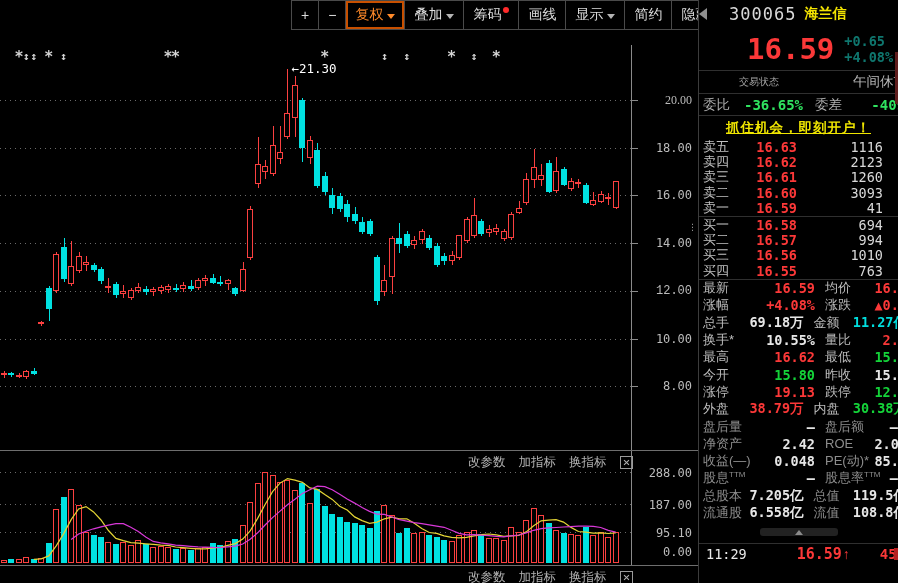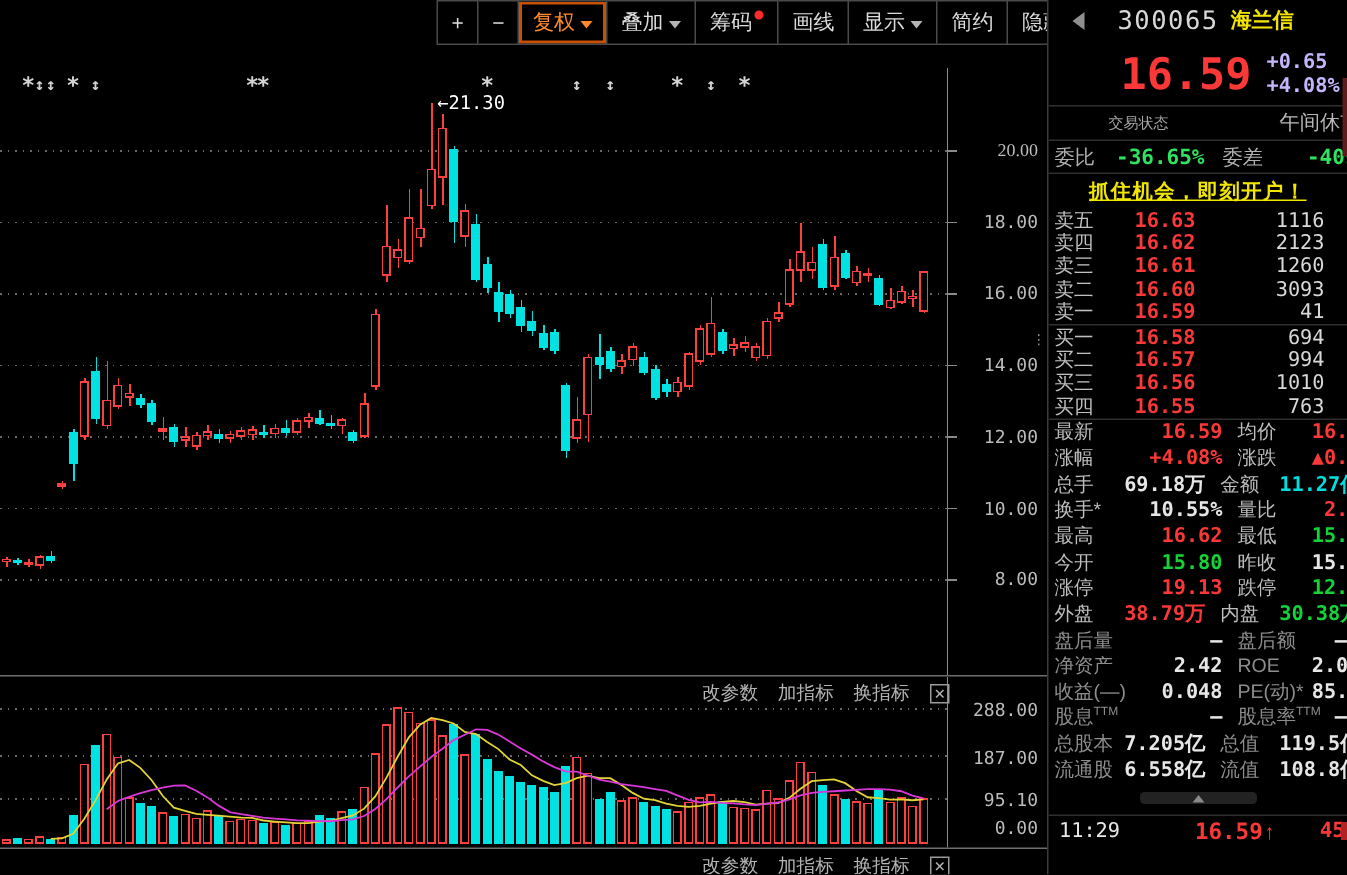--- a/index.html
+++ b/index.html
@@ -34,28 +34,28 @@
   .pane-menu { position:absolute; display:flex; gap:13px; align-items:center; }
   .pane-menu span { color:#b4b4b4; font-size:12.5px; cursor:pointer; white-space:nowrap; }
   .close-box { position:relative; width:13px; height:13px; border:1px solid #9a9a9a; cursor:pointer; }
   .close-box::before, .close-box::after { content:""; position:absolute; left:2px; top:5px; width:7px; height:1px; background:#b4b4b4; }
   .close-box::before { transform:rotate(45deg); }
   .close-box::after  { transform:rotate(-45deg); }
   .grip { position:absolute; left:688px; top:177px; color:#9a9a9a; font:9px "DejaVu Sans", sans-serif; letter-spacing:-3px; }
   
   .rp { position:absolute; left:698px; top:0; width:200px; height:583px; background:#000; border-left:1px solid #3c3c3c; overflow:hidden; }
   .sep { height:1px; background:#2f2f2f; }
-  .rp-header { display:flex; align-items:center; height:28px; padding-left:16px;text-align:center; }
+  .rp-header { display:flex; align-items:center; height:28px; padding-left:0;text-align:center; }
   .back-tri { width:0; height:0; border-top:6px solid transparent; border-bottom:6px solid transparent; border-right:8px solid #8f8f8f; margin-right:22px; cursor:pointer; }
   .stock-code { color:#d8d8d8; font-size:17px; letter-spacing:1px; font-family:"DejaVu Sans Mono", monospace; }
   .stock-name { color:#f2e300 ; font-size:14px; font-weight:bold; margin-left:8px; }
   .rp-price-row { display:flex; height:42px; padding-left:48px; align-items:center; }
   .big-price { color:#fb3838; font:bold 29px "DejaVu Sans Mono", monospace; }
   .chg-col { display:flex; flex-direction:column; margin-left:10px; line-height:15px; }
-  .chg-col span { color:#c4b5fd; font:bold 13.5px "DejaVu Sans Mono", monospace; }
+  .chg-col span { color:#0f766e; font:bold 13.5px "DejaVu Sans Mono", monospace; }
   .rp-status { display:flex; height:22px; align-items:center; padding-left:4px; }
   .rp-status .lbl { color:#a3a3a3; font-size:10px;margin-left:36px; }
   .rp-status .val { color:#b8b8b8; font-size:13.5px; margin-left:auto; margin-right:-9px; white-space:nowrap; }
   .rp-weibi { display:flex; height:21px; align-items:center; padding-left:4px; }
   .rp-weibi .lbl { color:#b0b0b0; font-size:13.5px; }
   .rp-weibi .v1 { color:#2fe25f; font:bold 14px "DejaVu Sans Mono", monospace; margin-left:14px; }
   .rp-weibi .lbl2 { margin-left:12px; }
   .rp-weibi .v2 { color:#2fe25f; font:bold 14px "DejaVu Sans Mono", monospace; margin-left:auto; margin-right:-7px; }
   .rp-ad { height:23px; display:flex; align-items:center; justify-content:center; }
   .rp-ad span { color:#f0e600; font-size:13.5px; font-weight:bold; text-decoration:underline; cursor:pointer; letter-spacing:1px; }
@@ -335,21 +335,21 @@
           <text x="451.6" y="17" fill="#d4d4d4" font-size="15" text-anchor="middle" font-weight="bold">*</text>
           <text x="473.98" y="15" fill="#d4d4d4" font-size="11" text-anchor="middle" font-weight="bold">↕</text>
           <text x="496.36" y="17" fill="#d4d4d4" font-size="15" text-anchor="middle" font-weight="bold">*</text>
           <text x="291.48" y="27.99499999999998" fill="#ffffff" font-size="12.5">←21.30</text>
         </svg>
       <div id="priceAxis">
           <div class="axis-label" style="top: 48px; font-family: Liberation Serif, serif;">20.00</div>
           <div class="axis-label" style="top: 95.7px;">18.00</div>
           <div class="axis-label" style="top: 143.4px;">16.00</div>
           <div class="axis-label" style="top: 191.1px;">14.00</div>
-          <div class="axis-label" style="top: 238.8px;">12.00</div>
+          <div class="axis-label" style="top: 238.8px; font-family: Liberation Mono, monospace;">12.00</div>
           <div class="axis-label" style="top: 286.5px;">10.00</div>
           <div class="axis-label" style="top: 334.2px;">8.00</div>
         </div>
     </div>
     <div class="vol-pane">
       <svg id="volSvg" width="698" height="114">
           <line x1="0" y1="21.5" x2="631" y2="21.5" stroke="#6a6a6a" stroke-width="1" stroke-dasharray="1 4" shape-rendering="crispEdges"></line>
           <line x1="0" y1="53.0625" x2="631" y2="53.0625" stroke="#6a6a6a" stroke-width="1" stroke-dasharray="1 4" shape-rendering="crispEdges"></line>
           <line x1="0" y1="81.78125" x2="631" y2="81.78125" stroke="#6a6a6a" stroke-width="1" stroke-dasharray="1 4" shape-rendering="crispEdges"></line>
           <line x1="631.5" y1="0" x2="631.5" y2="114" stroke="#8a8a8a" stroke-width="1" shape-rendering="crispEdges"></line>

